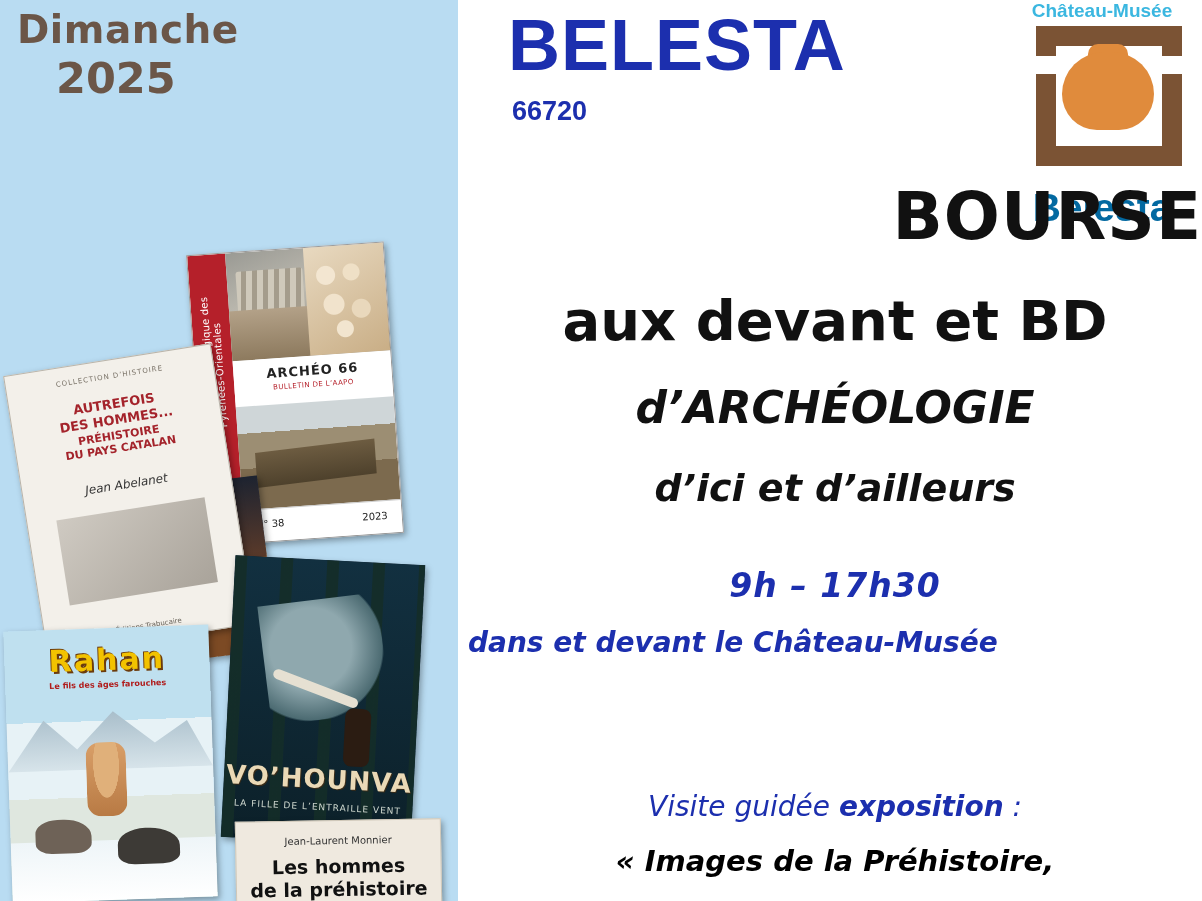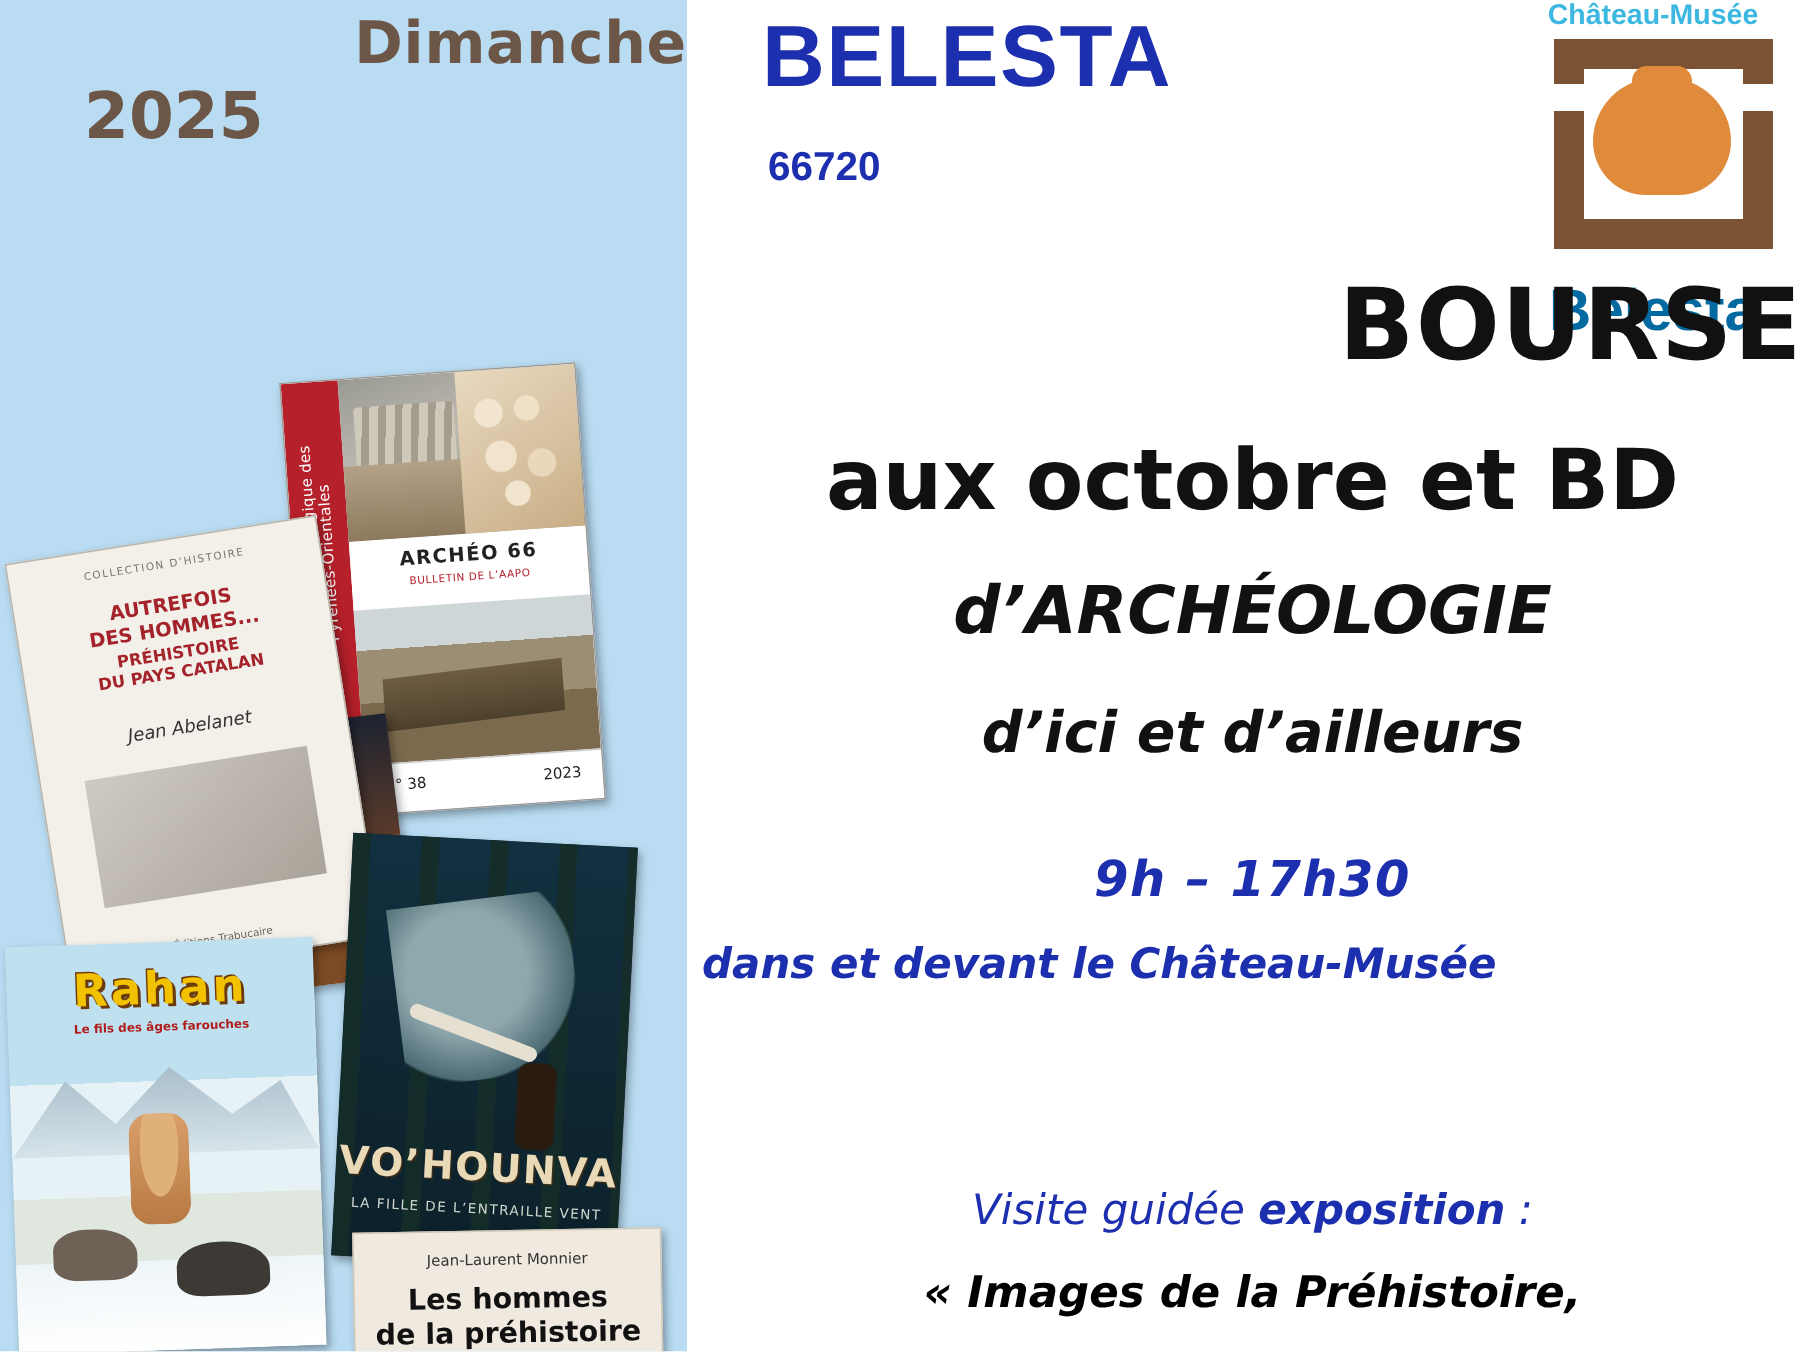--- a/index.html
+++ b/index.html
@@ -36,23 +36,22 @@
     top: 8px;
     width: 458px;
     text-align: left;
     color: #6b5648;
     font-family: "DejaVu Sans", sans-serif;
     font-weight: bold;
   }
   .date-day {
     font-size: 39px;
     letter-spacing: 0.5px;
-    margin-left: 30px;
+    margin-left: 17px;
     line-height: 1.15;
-    text-align: right;
   }
   .date-main {
     font-size: 53px;
     margin-left: 30px;
     line-height: 1.15;
   }
   .date-year {
     font-size: 43px;
     margin-left: 56px;
     line-height: 1.2;
@@ -328,21 +327,21 @@
     position: absolute;
     left: 468px; top: 0;
     width: 734px; height: 901px;
     background: #ffffff;
   }
   .belesta {
     position: absolute;
     left: 40px; top: 4px;
     font-family: "Liberation Sans", sans-serif;
     font-weight: bold;
-    font-size: 58px;
+    font-size: 72px;
     color: #1c2fae;
     letter-spacing: 1px;
   }
   .cp {
     position: absolute;
     left: 44px; top: 96px;
     font-family: "Liberation Sans", sans-serif;
     font-weight: bold;
     font-size: 27px;
     color: #1c2fae;
@@ -579,21 +578,21 @@
         <div class="inner"></div>
       </div>
       <div class="notch-l"></div>
       <div class="notch-r"></div>
       <div class="pot-neck"></div>
       <div class="pot"></div>
       <div class="lbl-bot">Bélesta</div>
     </div>
 
     <div class="bourse">BOURSE</div>
-    <div class="livres">aux octobre et BD</div>
+    <div class="livres">aux devant et BD</div>
     <div class="archeo">d’ARCHÉOLOGIE</div>
     <div class="ailleurs">d’ici et d’ailleurs</div>
 
     <div class="hours">9h – 17h30</div>
     <div class="where">dans et devant le Château-Musée</div>
 
     <div class="visit"><span>Visite guidée </span><b>exposition</b><span> :</span></div>
     <div class="expo">« Images de la Préhistoire,</div>
 
   </div>

